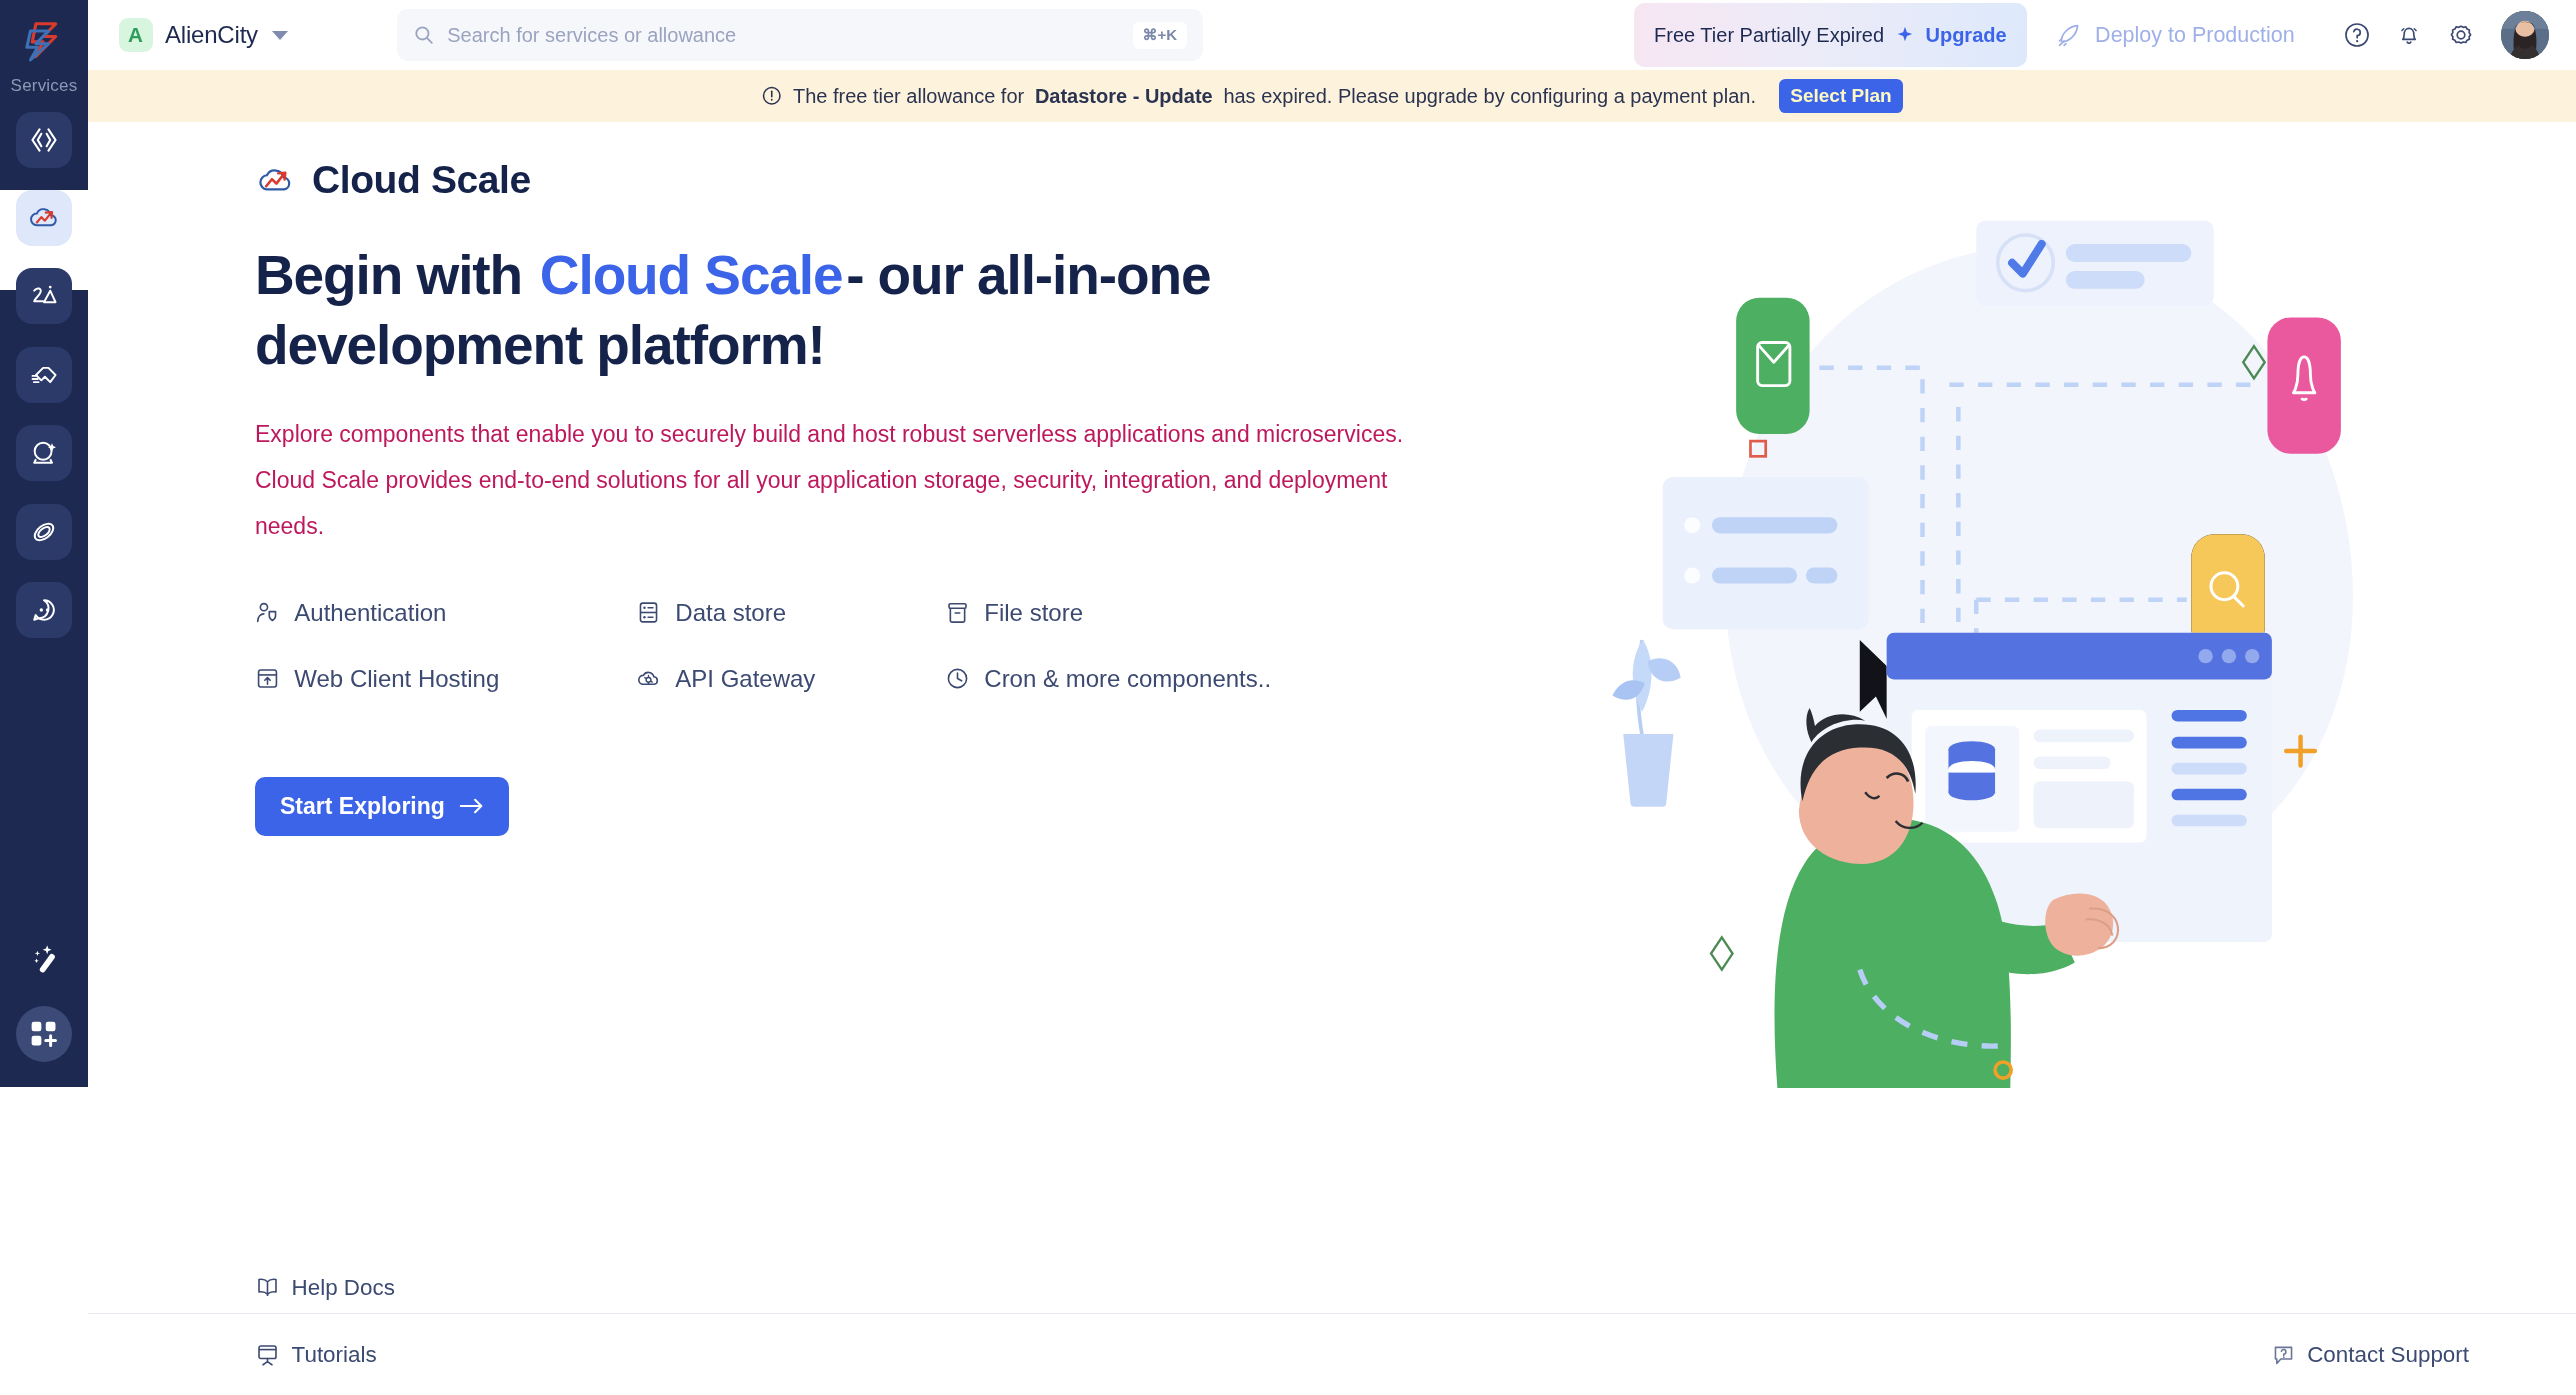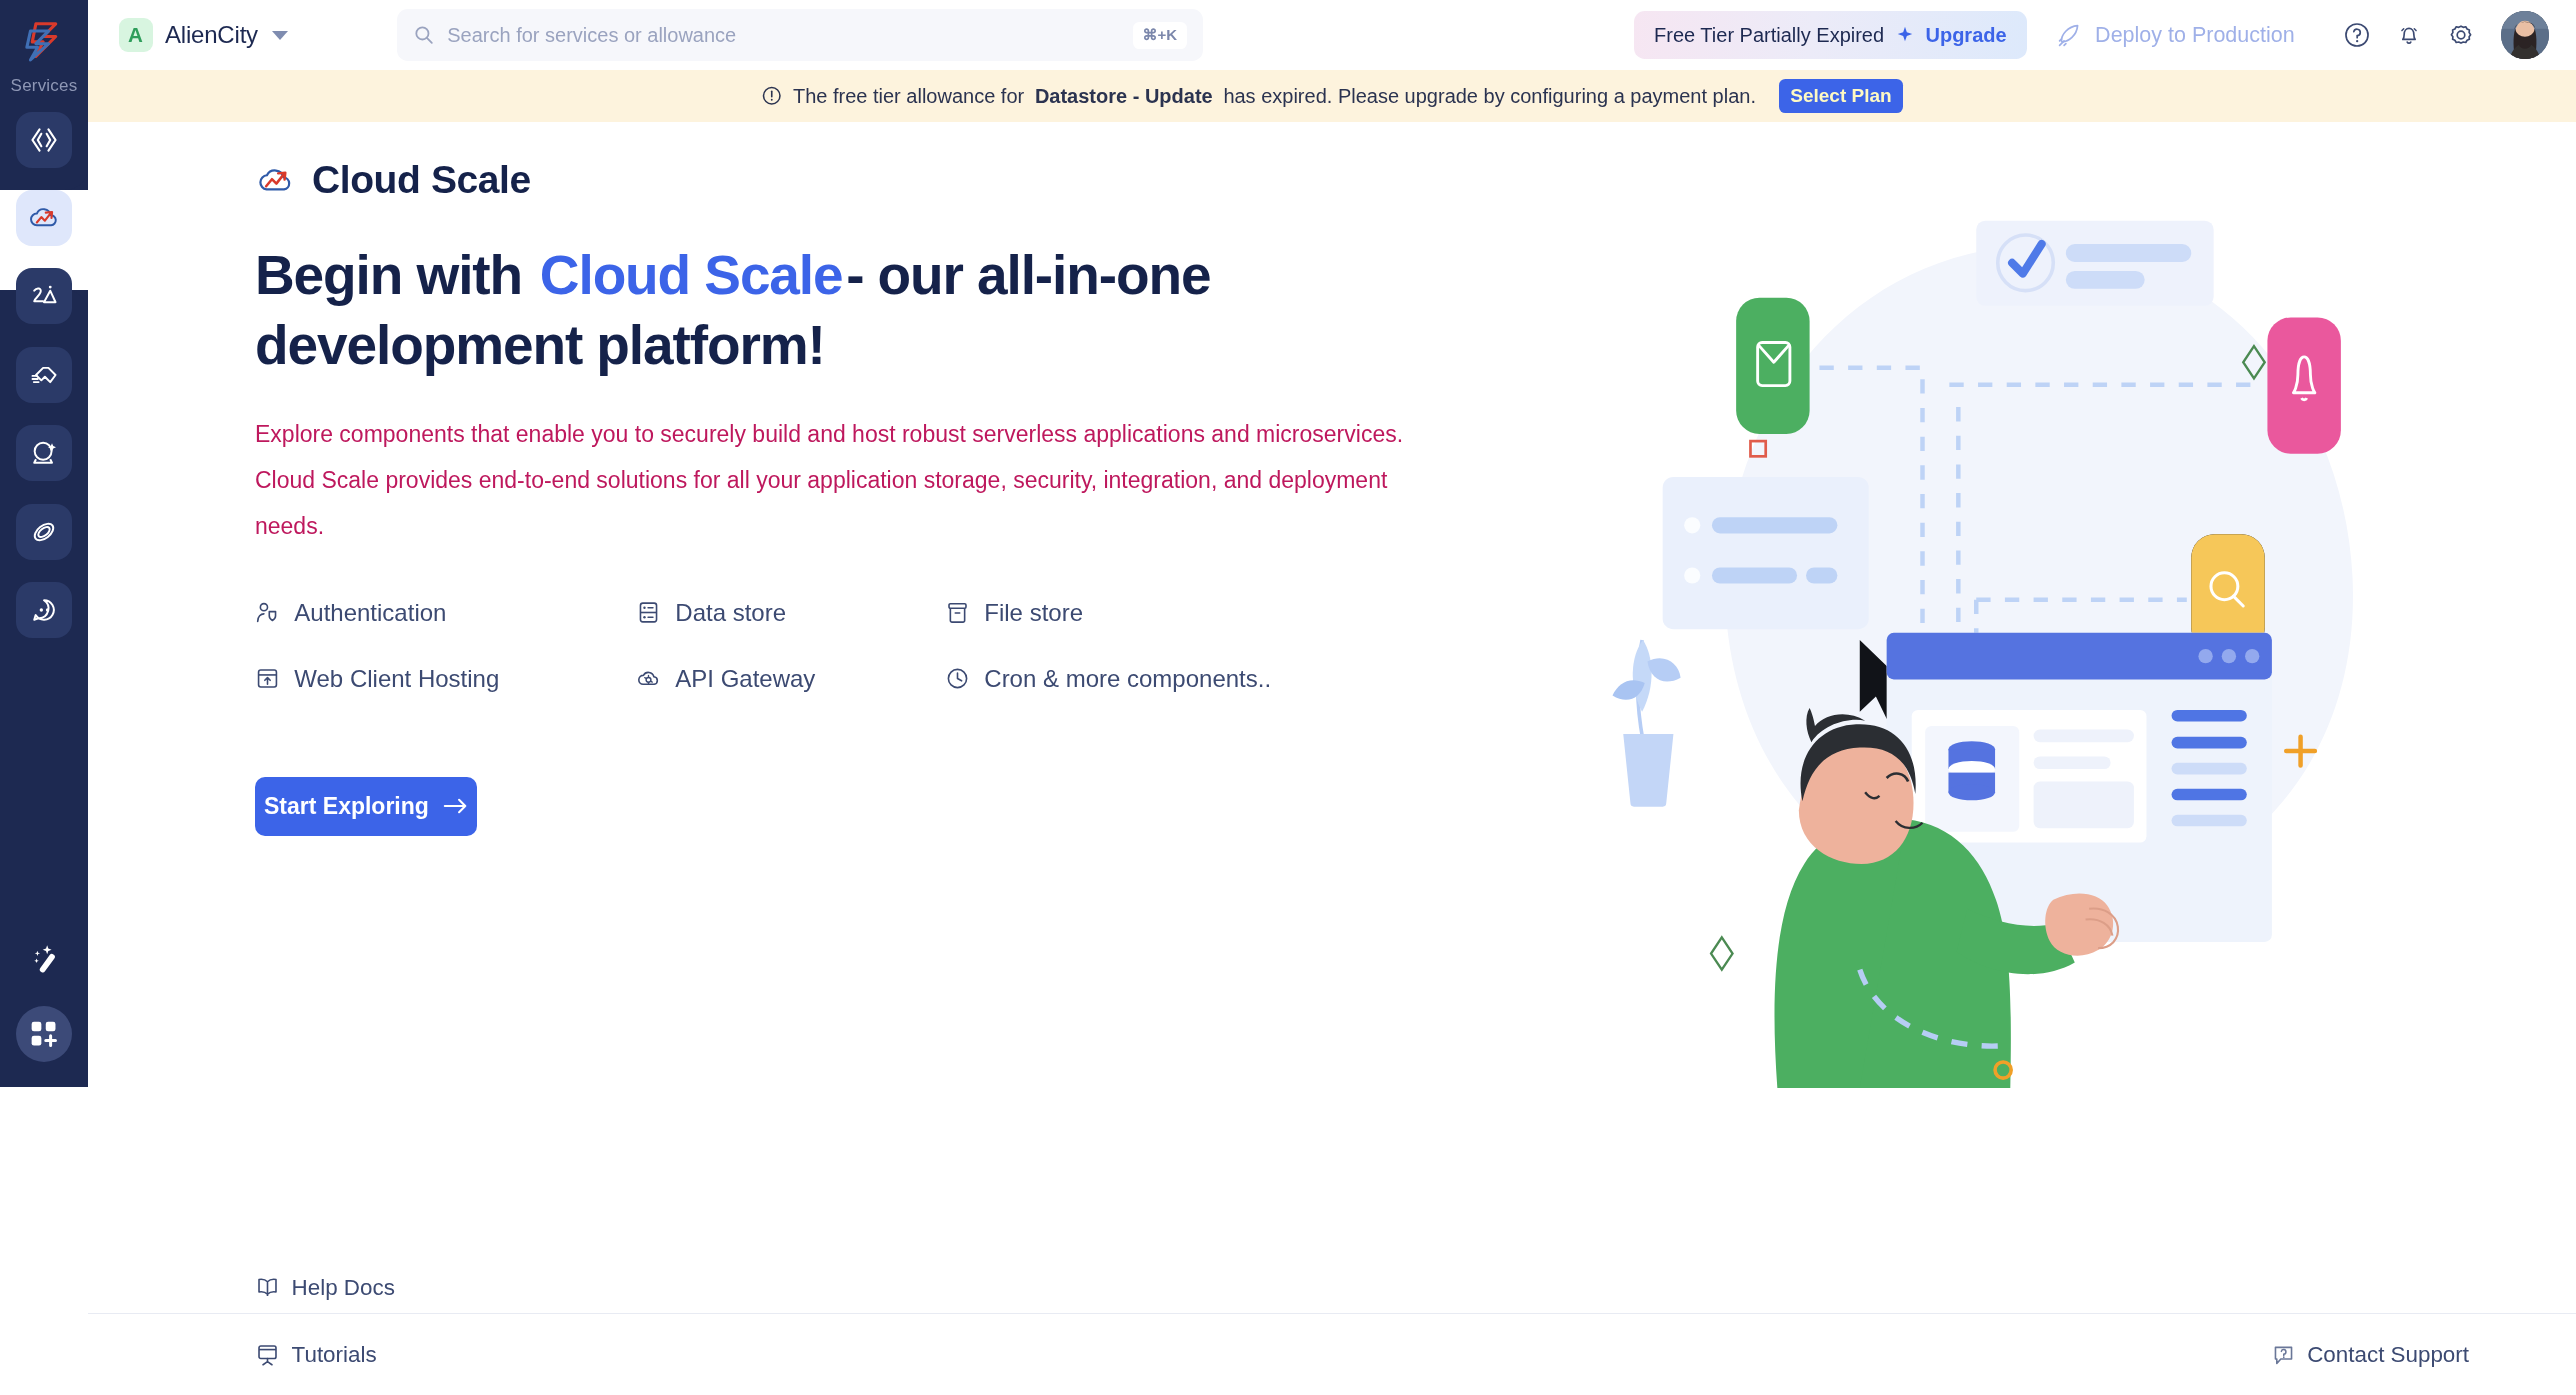--- a/index.html
+++ b/index.html
@@ -88,21 +88,21 @@
     display: flex; align-items: center; padding: 0 16px; gap: 12.5px;
   }
   .search-ph { font-size: 20px; color: #9aa3bf; flex: 1; }
   .kbd {
     background: #ffffff; border-radius: 6.3px; padding: 4.5px 10px;
     font-size: 15px; color: #7b87ab; font-weight: 600;
   }
 
   .header-right { margin-left: auto; display: flex; align-items: center; gap: 0; }
   .upgrade-pill {
-    height: 48px; display: flex; align-items: center; gap: 10.7px;
+    height: 64px; display: flex; align-items: center; gap: 10.7px;
     padding: 0 20px; border-radius: 10.7px;
     background: linear-gradient(95deg,#f6e6f2 0%, #ecebf8 45%, #dde9fb 100%);
     margin-right: 29px;
   }
   .upgrade-text { font-size: 20px; color: #1d2951; }
   .upgrade-link { font-size: 20px; color: #3c64e8; font-weight: bold; }
   .deploy {
     display: flex; align-items: center; gap: 12.5px; margin-right: 36px;
   }
   .deploy-text { font-size: 21.5px; color: #9fb0e8; }
@@ -143,21 +143,21 @@
   p.lead {
     font-size: 23px; line-height: 2.0; color: #be185d; max-width: 1155px; margin-bottom: 50px;
   }
 
   .features { display: grid; grid-template-columns: 381px 309px auto; row-gap: 38px; max-width: 1164px; }
   .feature { display: flex; align-items: center; gap: 14.3px; }
   .feature-label { font-size: 24px; color: #3c4a72; }
 
   .cta {
     margin-top: 84px; background: #3c64e8; color: #ffffff;
-    border: none; border-radius: 10px; padding: 0 9px; height: 59px;
+    border: none; border-radius: 10px; padding: 0 25px; height: 59px;
     font-size: 23px; font-weight: bold; display: inline-flex; align-items: center; gap: 14.3px;
     cursor: pointer; font-family: "Liberation Sans", sans-serif;
   }
 
   
   .illus { position: absolute; right: 107px; top: 70px; width: 878px; height: 896px; }
 
   
   .footer {
     height: 82px; border-top: 0.9px solid #e8ebf3;

